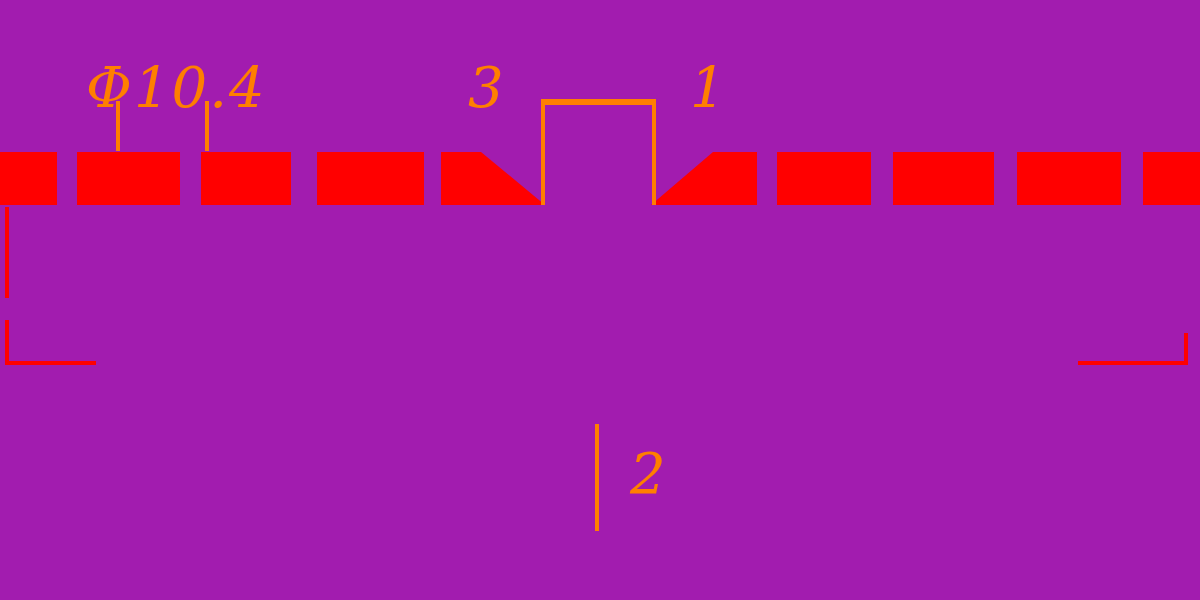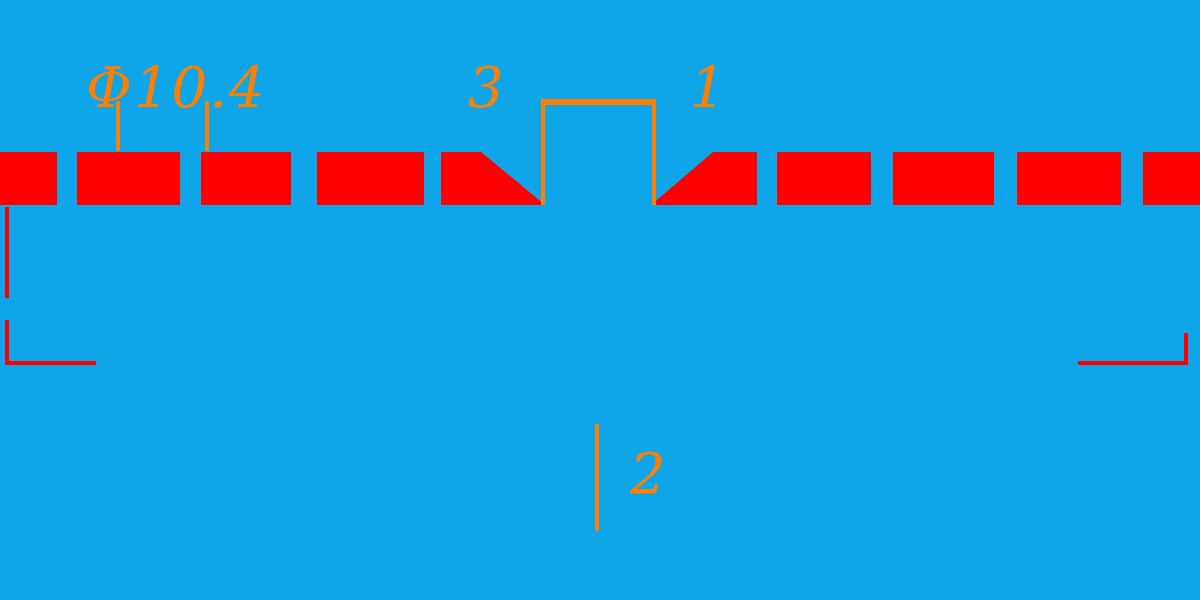--- a/index.html
+++ b/index.html
@@ -4,21 +4,21 @@
 <style>
   html, body {
     margin: 0;
     padding: 0;
     background: #000000;
   }
   .canvas {
     position: relative;
     width: 1200px;
     height: 600px;
-    background: #0ea5e9;
+    background: #a21caf;
     overflow: hidden;
     font-family: "DejaVu Serif", serif;
   }
   svg { display: block; }
   .section-fill { fill: #ff0000; stroke: none; }
   .outline-red { stroke: #ff0000; stroke-width: 4; fill: none; }
   .dim-line { stroke: #ff7f00; stroke-width: 4; fill: none; }
   .dim-line-thick { stroke: #ff7f00; stroke-width: 6; fill: none; }
   .dim-text {
     fill: #ff7f00;

